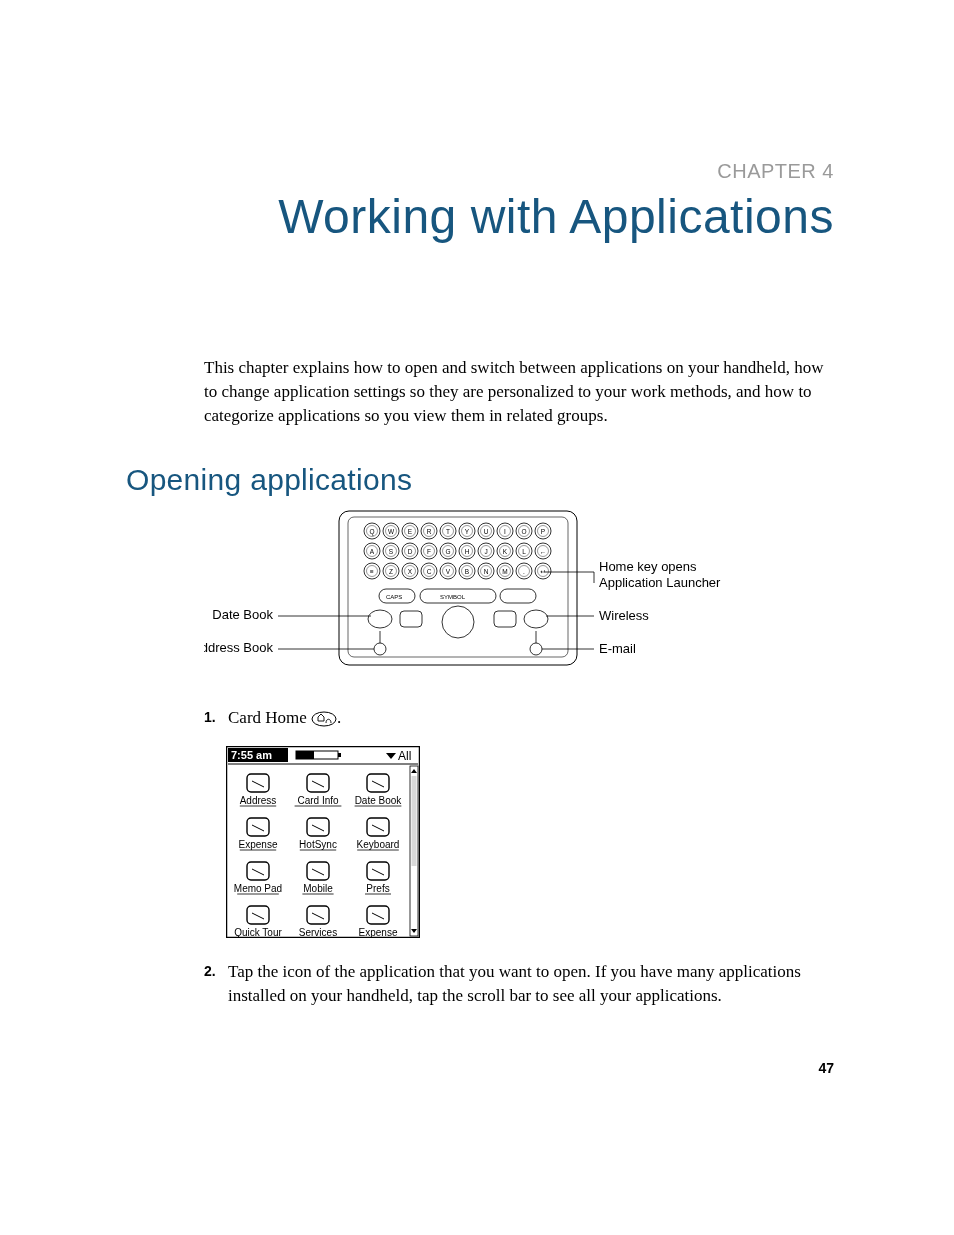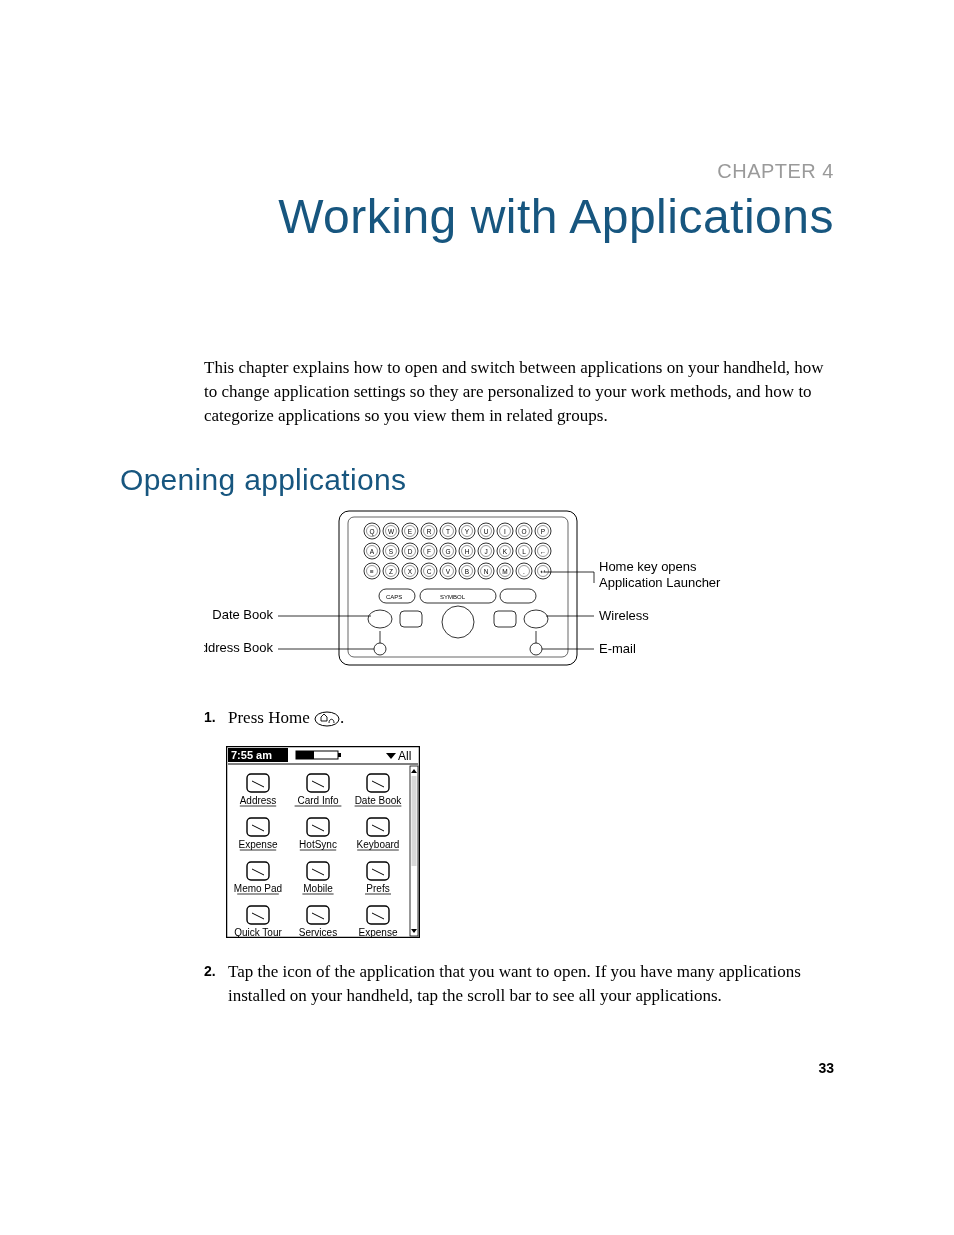--- a/index.html
+++ b/index.html
@@ -40,21 +40,21 @@
     font-size: 17px;
     line-height: 1.4;
     margin: 0 0 18px 0;
   }
   h2.section {
     font-family: "Arial Narrow", Arial, Helvetica, sans-serif;
     font-weight: 400;
     font-stretch: condensed;
     color: #17567f;
     font-size: 30px;
-    margin: 36px 0 10px 0;
+    margin: 36px 0 10px 6px;
     letter-spacing: 0.3px;
   }
   .proc-heading {
     font-family: "Arial Narrow", Arial, Helvetica, sans-serif;
     font-weight: 700;
     font-stretch: condensed;
     font-size: 17px;
     margin: 18px 0 8px 0;
   }
   .step-row {
@@ -238,21 +238,21 @@
         <text x="395" y="111" font-size="13" class="diagram-callout">Wireless</text>
         <text x="395" y="144" font-size="13" class="diagram-callout">E-mail</text>
       </svg>
     </div>
 
 
 
     <div class="step-row">
       <div class="step-num">1.</div>
       <div>
-        <span>Press Home </span><span style="display:inline-block;vertical-align:-4px;">
+        <span>Card Home </span><span style="display:inline-block;vertical-align:-4px;">
           <svg width="26" height="16" viewBox="0 0 26 16">
             <ellipse cx="13" cy="8" rx="12" ry="7" fill="#fff" stroke="#000" stroke-width="1"></ellipse>
             <path d="M7 10 L7 6 L10 3 L13 6 L13 10 Z" fill="none" stroke="#000" stroke-width="0.9"></path>
             <path d="M15 12 C15 7 20 7 20 12" fill="none" stroke="#000" stroke-width="0.9"></path>
           </svg>
         </span><span>.</span>
       </div>
     </div>
 
     <div class="diagram-wrap" style="margin-left:22px;">
@@ -327,14 +327,14 @@
       </svg>
     </div>
 
     <div class="step-row">
       <div class="step-num">2.</div>
       <div>Tap the icon of the application that you want to open. If you have many applications installed on your handheld, tap the scroll bar to see all your applications.</div>
     </div>
   </div>
 
   <div style="height:40px;"></div>
-  <div class="page-num">33</div>
+  <div class="page-num">47</div>
 </div>
 
 </body></html>

